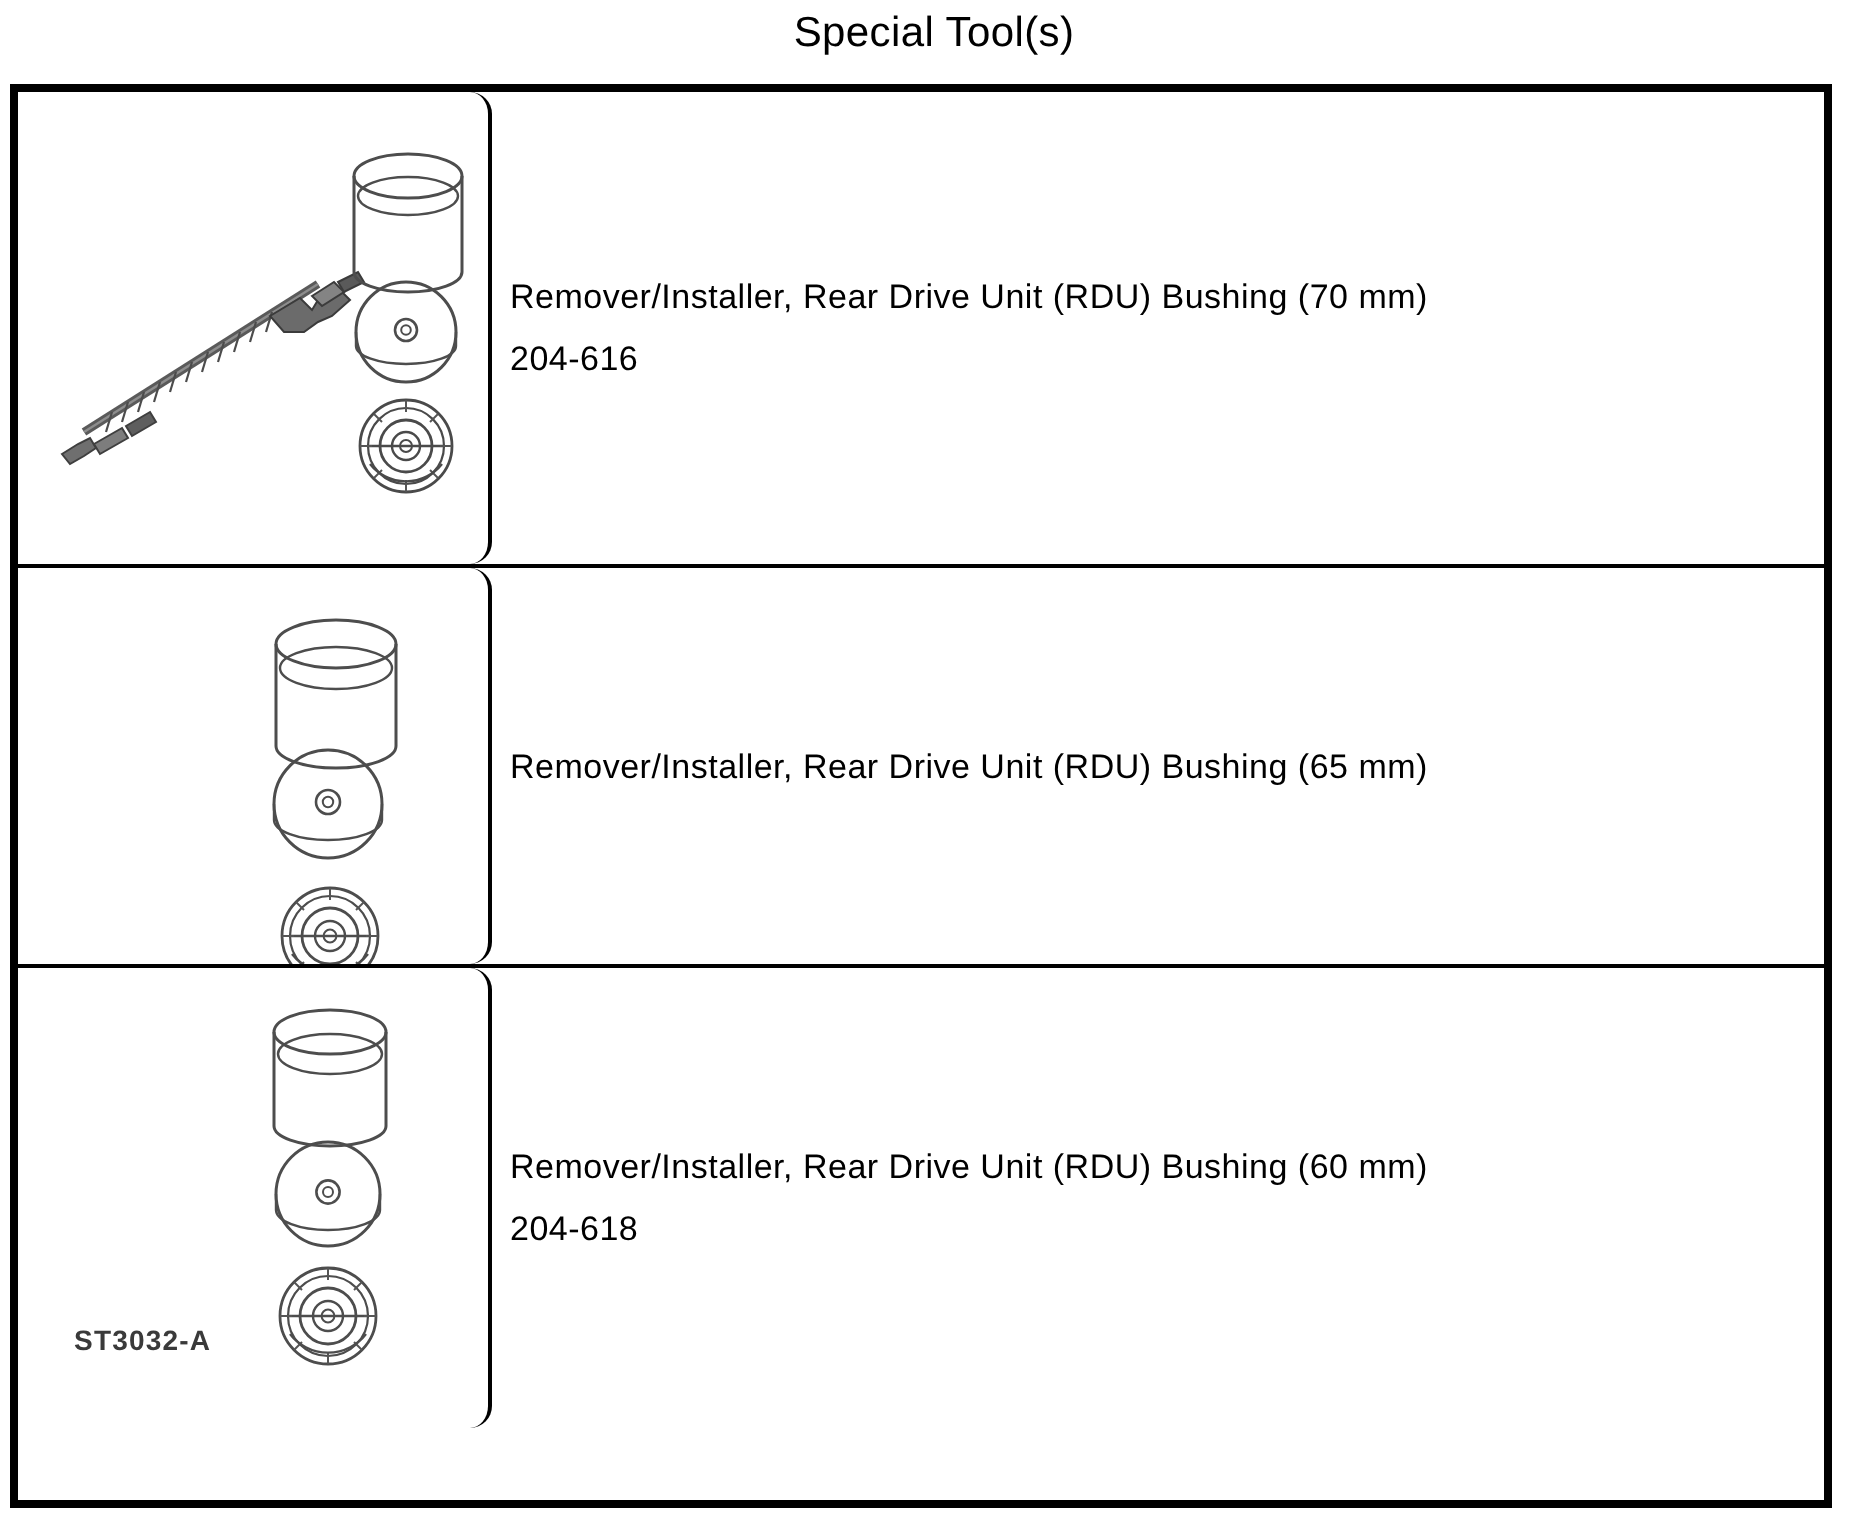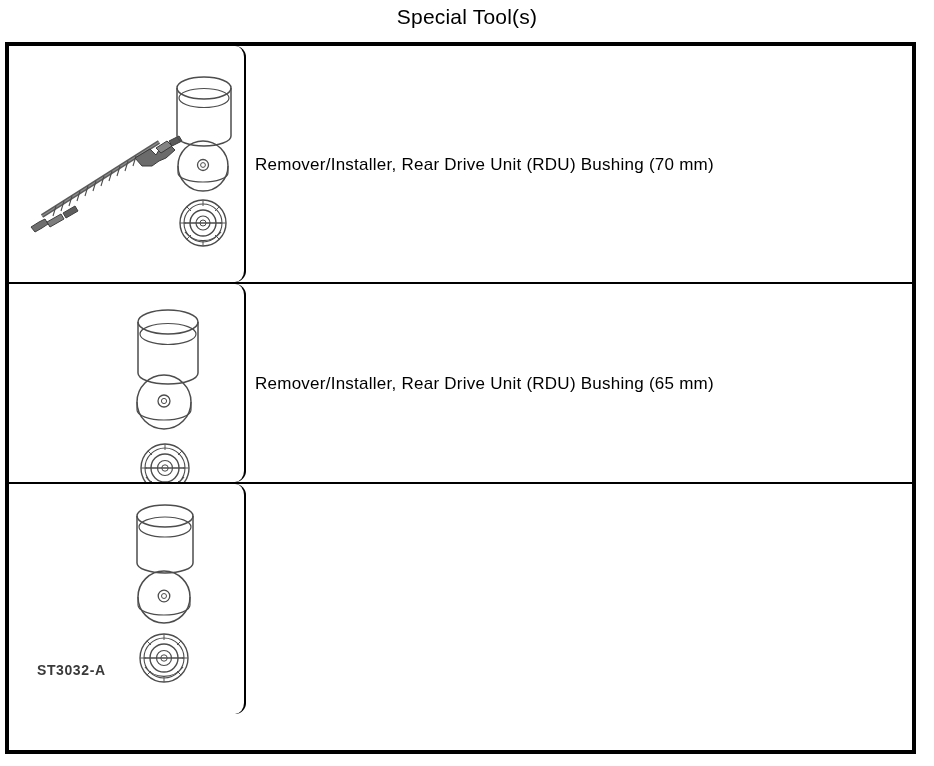--- a/index.html
+++ b/index.html
@@ -177,20 +177,21 @@
               <path d="M176 186 A23 23 0 0 0 212 186" stroke-width="1.2"></path>
             </g>
           </g>
         </svg>
       </div>
 
     </div>
 
     <div class="cell-description">
       <div class="desc-line">Remover/Installer, Rear Drive Unit (RDU) Bushing (70 mm)</div>
+      <div class="desc-line">204-616</div>
     </div>
   </div>
 
   <div class="tool-row r2">
 
     <div class="cell-illustration">
       <div class="art">
         <svg width="237" height="234" viewBox="0 0 237 234" xmlns="http://www.w3.org/2000/svg">
           <g fill="none" stroke="#4d4d4d" stroke-width="1.5">
 
@@ -279,15 +280,19 @@
                 <line x1="138" y1="157" x2="142" y2="161"></line>
               </g>
               <path d="M136 183 A24 24 0 0 0 174 183" stroke-width="1.2"></path>
             </g>
           </g>
         </svg>
       </div>
       <div class="tool-code code-r3">ST3032-A</div>
     </div>
 
+    <div class="cell-description">
+      <div class="desc-line">Remover/Installer, Rear Drive Unit (RDU) Bushing (60 mm)</div>
+      <div class="desc-line">204-618</div>
+    </div>
   </div>
 
 </div>
 
 </body></html>

